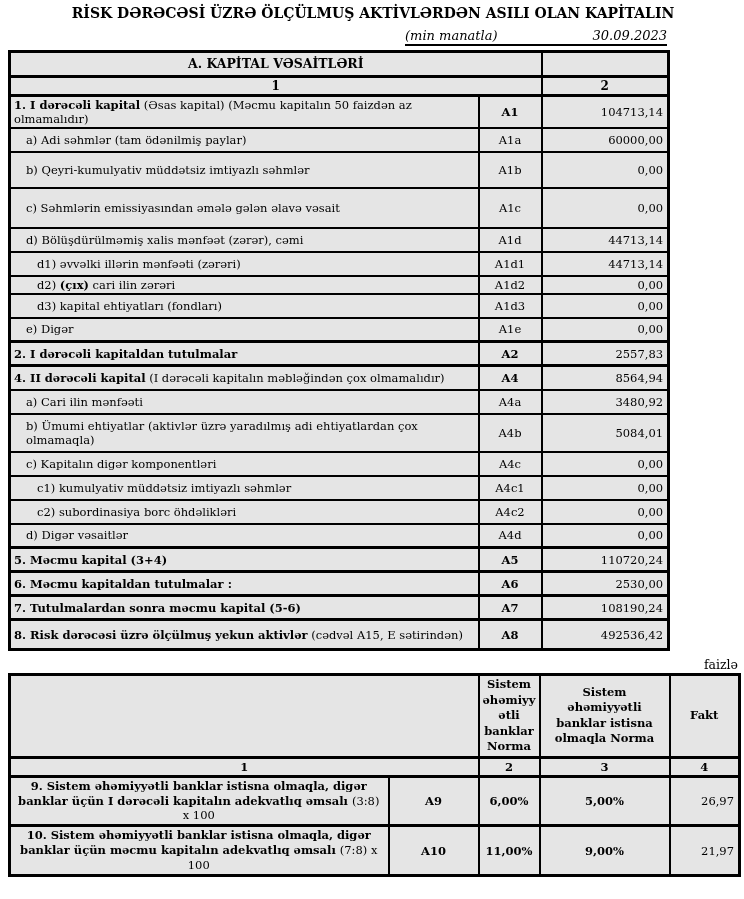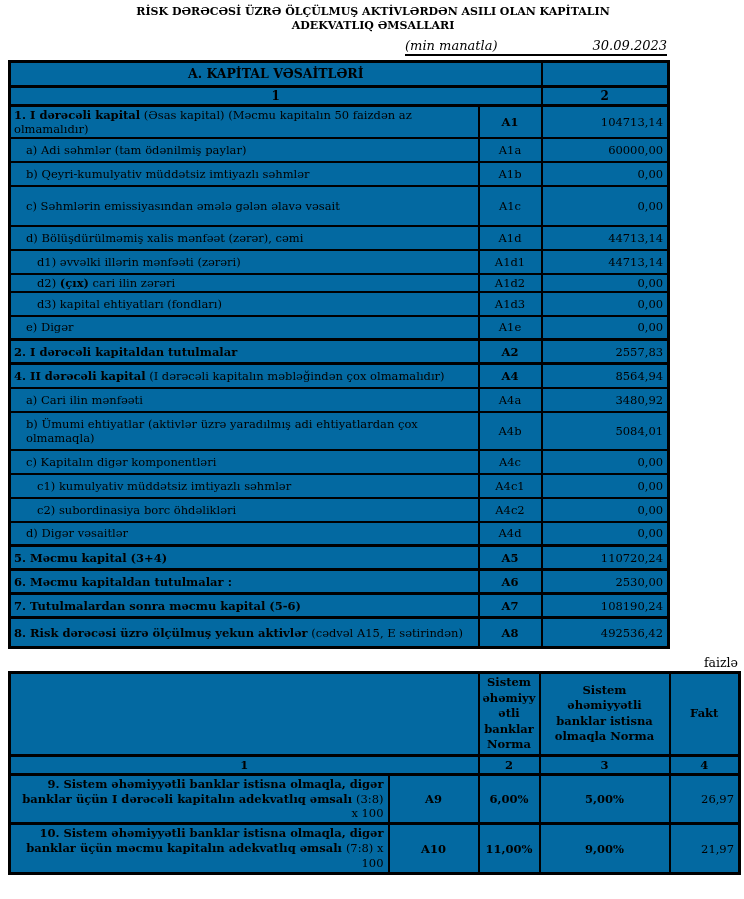--- a/index.html
+++ b/index.html
@@ -1,25 +1,25 @@
 <!DOCTYPE html>
 <html><head>
 <meta charset="utf-8">
 <style>
   html,body{margin:0;padding:0;background:#fff;color:#000;}
   body{width:744px;height:899px;font-family:"DejaVu Serif","Liberation Serif",serif;overflow:hidden;}
   .page{padding:3px 6px 0 8px;}
 
-  .title{ text-align:center; font-weight:bold; font-size:11px; line-height:1.25; margin:2px 30px 0 30px; }
+  .title{ text-align:center; font-weight:bold; font-size:14px; line-height:1.25; margin:2px 30px 0 30px; }
 
   .meta-row{ width:659px; margin-top:5px; }
   .meta-inner{ margin-left:auto; width:262px; border-bottom:2px solid #000;
     display:flex; justify-content:space-between; font-style:italic; font-size:13px; padding-bottom:1px; }
 
-  table{ border-collapse:collapse; table-layout:fixed; background:#0369a1; border:3px solid #000; }
+  table{ border-collapse:collapse; table-layout:fixed; background:#e5e5e5; border:3px solid #000; }
   td{ border:2px solid #000; font-size:11.5px; padding:1px 4px; vertical-align:middle; overflow:hidden; }
   .b{ font-weight:bold; }
 
   
   .t1{ width:659px; margin-top:4px; }
   .t1 .head td{ height:20px; text-align:center; font-weight:bold; font-size:12.5px; border-bottom-width:3px; }
   .t1 .nums td{ height:14px; text-align:center; font-weight:bold; font-size:12px; }
   .t1 td.lbl{ text-align:left; }
   .t1 td.code{ text-align:center; }
   .t1 td.val{ text-align:right; padding-right:4px; }
@@ -29,33 +29,32 @@
   .ind2{ padding-left:26px; }
 
   
   .pct-note{ width:730px; text-align:right; font-size:12.5px; margin-top:6px; margin-bottom:1px; }
 
   
   .t2{ width:730px; }
   .t2 .t2-head td{ height:76px; text-align:center; font-weight:bold; font-size:11.5px;
        line-height:1.35; overflow-wrap:break-word; border-bottom-width:3px; padding:1px 3px; }
   .t2 .t2-nums td{ height:13px; text-align:center; font-weight:bold; font-size:11.5px; }
-  .t2 td.lbl{ text-align:right; padding-left:3px; line-height:1.3; }
+  .t2 td.lbl{ text-align:center; padding-left:3px; line-height:1.3; }
   .t2 td.code{ text-align:center; }
   .t2 td.pct{ text-align:center; }
   .t2 td.val{ text-align:right; padding-right:4px; }
 </style>
 </head>
 <body>
 
 <div class="page">
 
   <div class="title">
     <div>RİSK DƏRƏCƏSİ ÜZRƏ ÖLÇÜLMUŞ AKTİVLƏRDƏN ASILI OLAN KAPİTALIN</div>
-    <div>ADEKVATLIQ ƏMSALLARI</div>
   </div>
 
   <div class="meta-row">
     <div class="meta-inner">
       <span>(min manatla)</span>
       <span>30.09.2023</span>
     </div>
   </div>
 
   <table class="t1">
@@ -76,21 +75,21 @@
     <tr class="major" style="height: 32px;">
       <td class="lbl ind0"><span></span><span class="b">1. I dərəcəli kapital</span><span> (Əsas kapital) (Məcmu kapitalın 50 faizdən az olmamalıdır)</span></td>
       <td class="code b">A1</td>
       <td class="val">104713,14</td>
     </tr>
         <tr style="height: 24px;">
       <td class="lbl ind1"><span>a) Adi səhmlər (tam ödənilmiş paylar)</span><span class="b"></span><span></span></td>
       <td class="code">A1a</td>
       <td class="val">60000,00</td>
     </tr>
-        <tr style="height: 24px;">
+        <tr style="height: 36px;">
       <td class="lbl ind1"><span>b) Qeyri-kumulyativ müddətsiz imtiyazlı səhmlər</span><span class="b"></span><span></span></td>
       <td class="code">A1b</td>
       <td class="val">0,00</td>
     </tr>
         <tr style="height: 40px;">
       <td class="lbl ind1"><span>c) Səhmlərin emissiyasından əmələ gələn əlavə vəsait</span><span class="b"></span><span></span></td>
       <td class="code">A1c</td>
       <td class="val">0,00</td>
     </tr>
         <tr style="height: 24px;">

